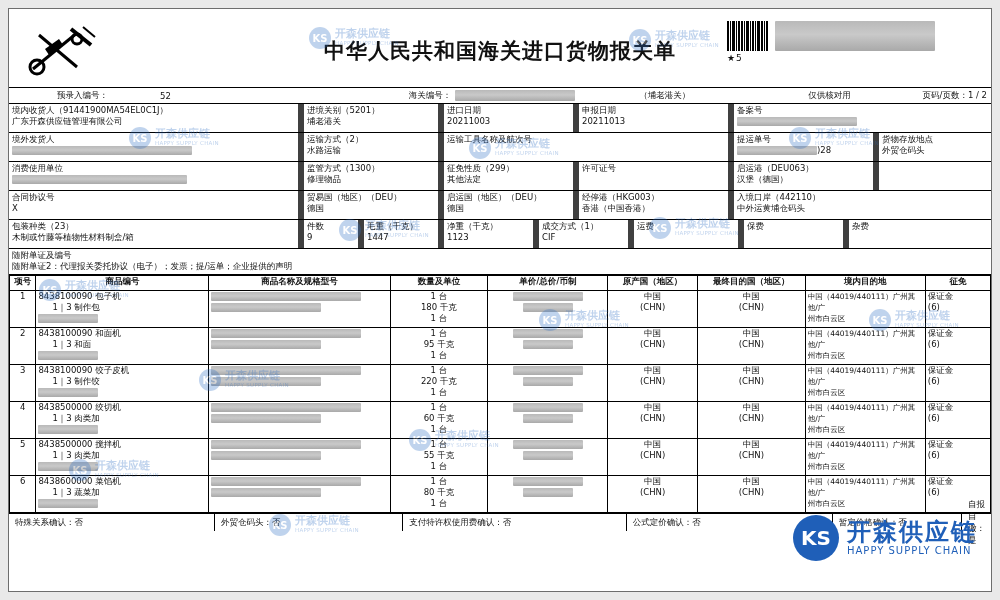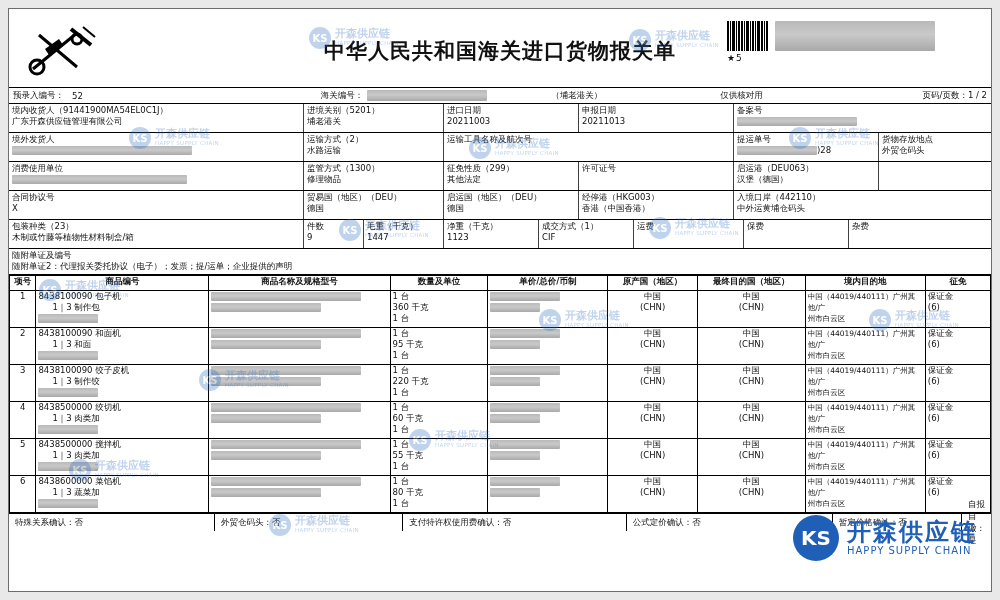--- a/index.html
+++ b/index.html
@@ -31,35 +31,35 @@
     position:absolute;left:0;right:0;top:28px;text-align:center;
     font-size:21px;font-weight:bold;letter-spacing:1px;
     font-family:"DejaVu Sans","Liberation Sans",sans-serif;
   }
   .barcode{position:absolute;right:14px;top:12px;width:250px;}
   .barcode .bars{height:30px;display:flex;gap:1px;align-items:stretch;}
   .barcode .bars i{display:block;background:#000;}
   .barcode .num{font-size:9px;margin-top:2px;letter-spacing:1px;}
   
   .row{display:flex;border-bottom:1px solid #000;}
-  .cell{position:relative;padding:1px 3px;box-sizing:border-box;border-right:1px solid #404040;}
+  .cell{position:relative;padding:1px 3px;box-sizing:border-box;border-right:6px solid #404040;}
   .cell:last-child{border-right:none;}
   .lab{font-size:8.5px;line-height:11px;white-space:nowrap;}
   .val{font-size:8.5px;line-height:11px;white-space:nowrap;overflow:hidden;}
   .two-line{height:28px;}
   
   .strip{display:flex;border-bottom:1px solid #000;height:15px;align-items:center;}
-  .strip .c{padding:0 4px;font-size:8.5px;white-space:nowrap;}
+  .strip .c{padding:0 4px;font-size:8.5px;white-space:nowrap;margin-left:44px;}
   
   .ctbl{width:100%;border-collapse:collapse;table-layout:fixed;}
   .ctbl th,.ctbl td{border:1px solid #000;font-size:8.5px;padding:0 2px;vertical-align:top;line-height:11px;}
   .ctbl th{text-align:center;font-weight:bold;height:14px;}
   .ctbl td{height:36px;}
   .ctr{text-align:center;}
-  .rgt{text-align:left;}
+  .rgt{text-align:center;}
   
   .wm{
     position:absolute;pointer-events:none;
     display:flex;align-items:center;gap:4px;
     opacity:.30;
   }
   .wm .ball{
     width:22px;height:22px;border-radius:50%;
     background:#2f6fc4;color:#fff;font-size:10px;font-weight:bold;
     display:flex;align-items:center;justify-content:center;
@@ -300,21 +300,21 @@
             <div>8438100090 包子机</div>
             <div style="padding-left:14px">1｜3 制作包</div>
             <div><span class="redact" style="width:60px"></span></div>
           </td>
           <td class="">
             <div><span class="redact" style="width:150px"></span></div>
             <div><span class="redact" style="width:110px"></span></div>
           </td>
           <td class="rgt">
             <div>1 台</div>
-            <div>360 千克</div>
+            <div>180 千克</div>
             <div>1 台</div>
           </td>
           <td class="rgt">
             <div><span class="redact" style="width:70px"></span></div>
             <div><span class="redact" style="width:50px"></span></div>
           </td>
           <td class="ctr">
             <div>中国</div>
             <div>(CHN)</div>
           </td>

